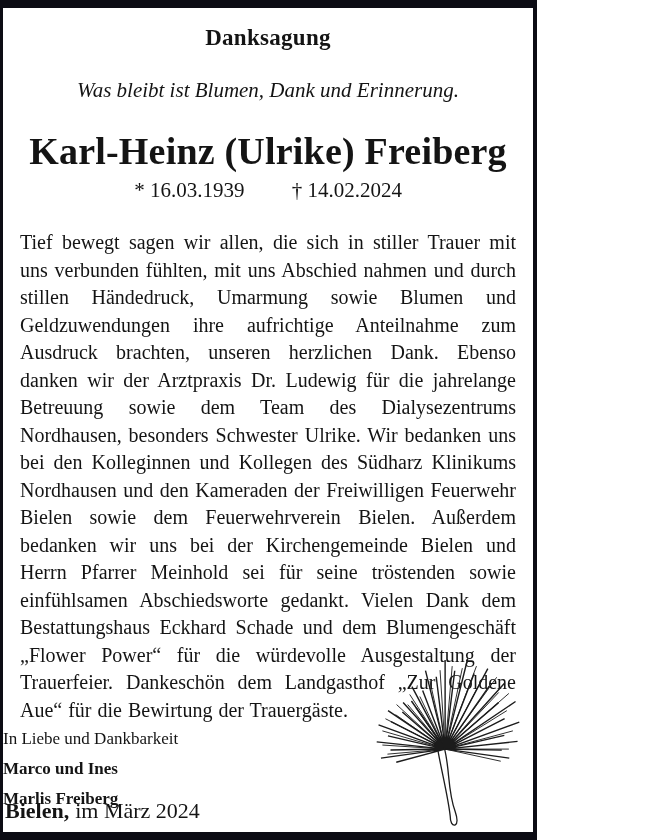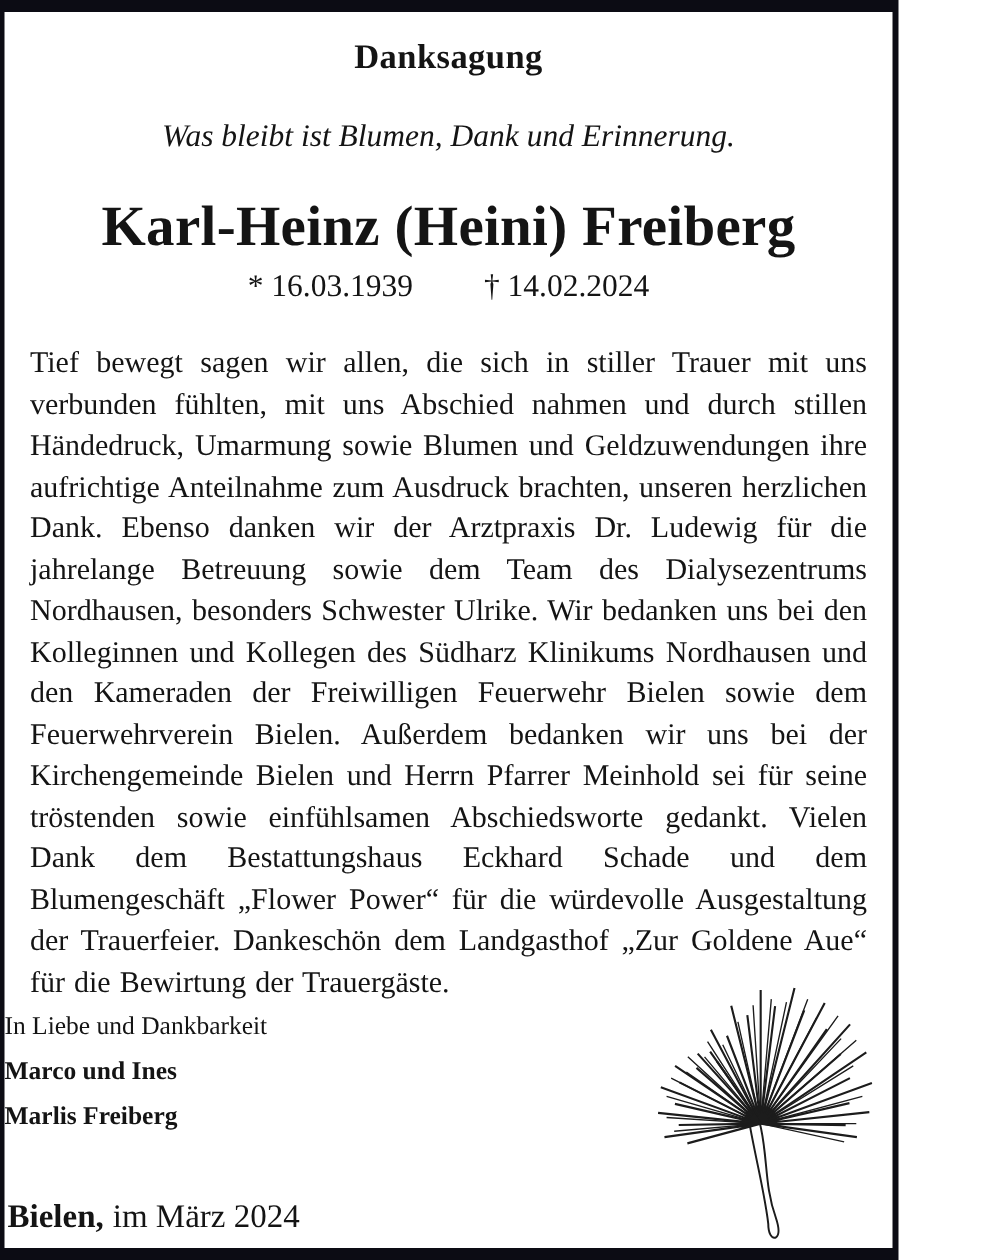--- a/index.html
+++ b/index.html
@@ -1,18 +1,18 @@
 <!DOCTYPE html>
 <html lang="de"><head>
 <meta charset="utf-8">
 <style>
   html, body { margin: 0; padding: 0; background: #ffffff; }
   .page {
     position: relative;
-    width: 599px;
+    width: 537px;
     height: 840px;
     box-sizing: border-box;
     background: #ffffff;
     border-top: 8px solid #0c0c14;
     border-bottom: 8px solid #0c0c14;
     border-left: 3px solid #0c0c14;
     border-right: 4px solid #0c0c14;
     overflow: hidden;
     font-family: "Liberation Serif", "DejaVu Serif", serif;
     color: #141414;
@@ -76,21 +76,21 @@
 </style>
 </head>
 <body>
 
 <div class="page">
 
   <div class="notice-title">Danksagung</div>
 
   <div class="epigraph">Was bleibt ist Blumen, Dank und Erinnerung.</div>
 
-  <div class="deceased-name">Karl-Heinz (Heini) Freiberg</div>
+  <div class="deceased-name">Karl-Heinz (Ulrike) Freiberg</div>
 
   <div class="life-dates">
     <span class="birth">* 16.03.1939</span>
     <span class="death">† 14.02.2024</span>
   </div>
 
   <p class="thanks-text">Tief bewegt sagen wir allen, die sich in stiller Trauer mit uns verbunden fühlten, mit uns Abschied nahmen und durch stillen Händedruck, Umarmung sowie Blumen und Geldzuwendungen ihre aufrichtige Anteilnahme zum Ausdruck brachten, unseren herzlichen Dank. Ebenso danken wir der Arztpraxis Dr. Ludewig für die jahrelange Betreuung sowie dem Team des Dialysezentrums Nordhausen, besonders Schwester Ulrike. Wir bedanken uns bei den Kolleginnen und Kollegen des Südharz Klinikums Nordhausen und den Kameraden der Freiwilligen Feuerwehr Bielen sowie dem Feuerwehrverein Bielen. Außerdem bedanken wir uns bei der Kirchengemeinde Bielen und Herrn Pfarrer Meinhold sei für seine tröstenden sowie einfühlsamen Abschiedsworte gedankt. Vielen Dank dem Bestattungshaus Eckhard Schade und dem Blumengeschäft „Flower Power“ für die würdevolle Ausgestaltung der Trauerfeier. Dankeschön dem Landgasthof „Zur Goldene Aue“ für die Bewirtung der Trauergäste.</p>
 
   <div class="closing-block">
     <div class="sentiment">In Liebe und Dankbarkeit</div>

